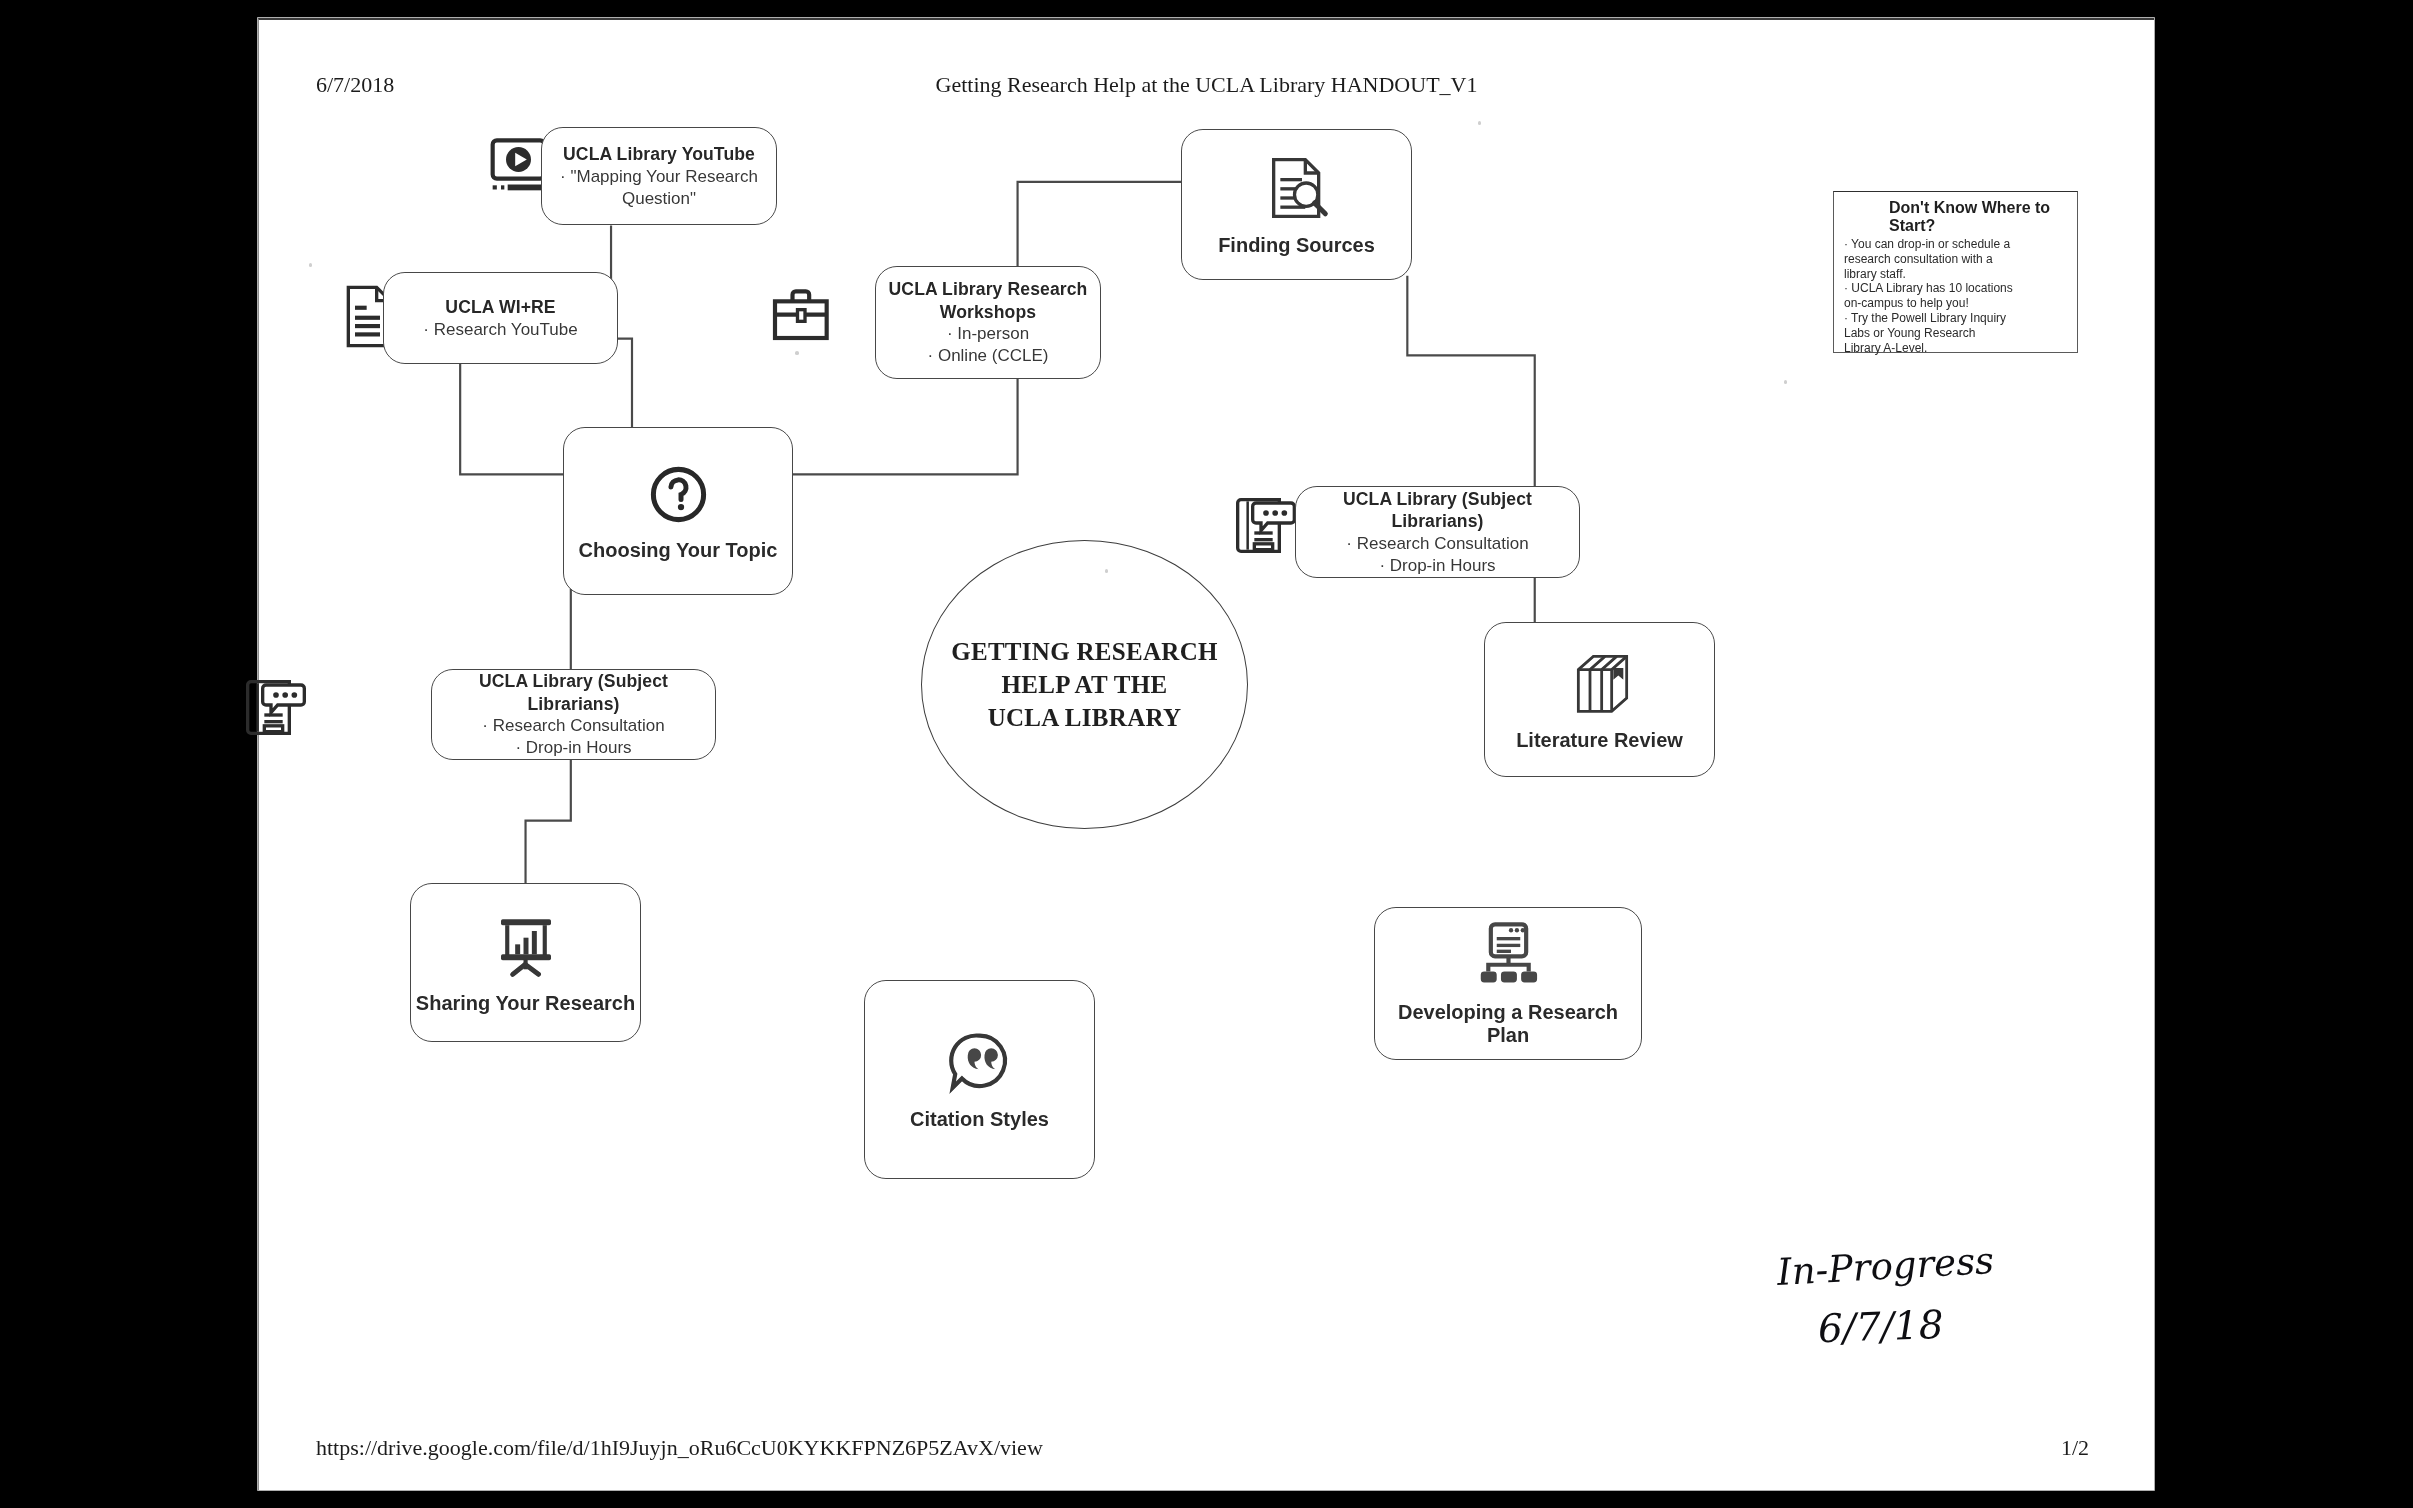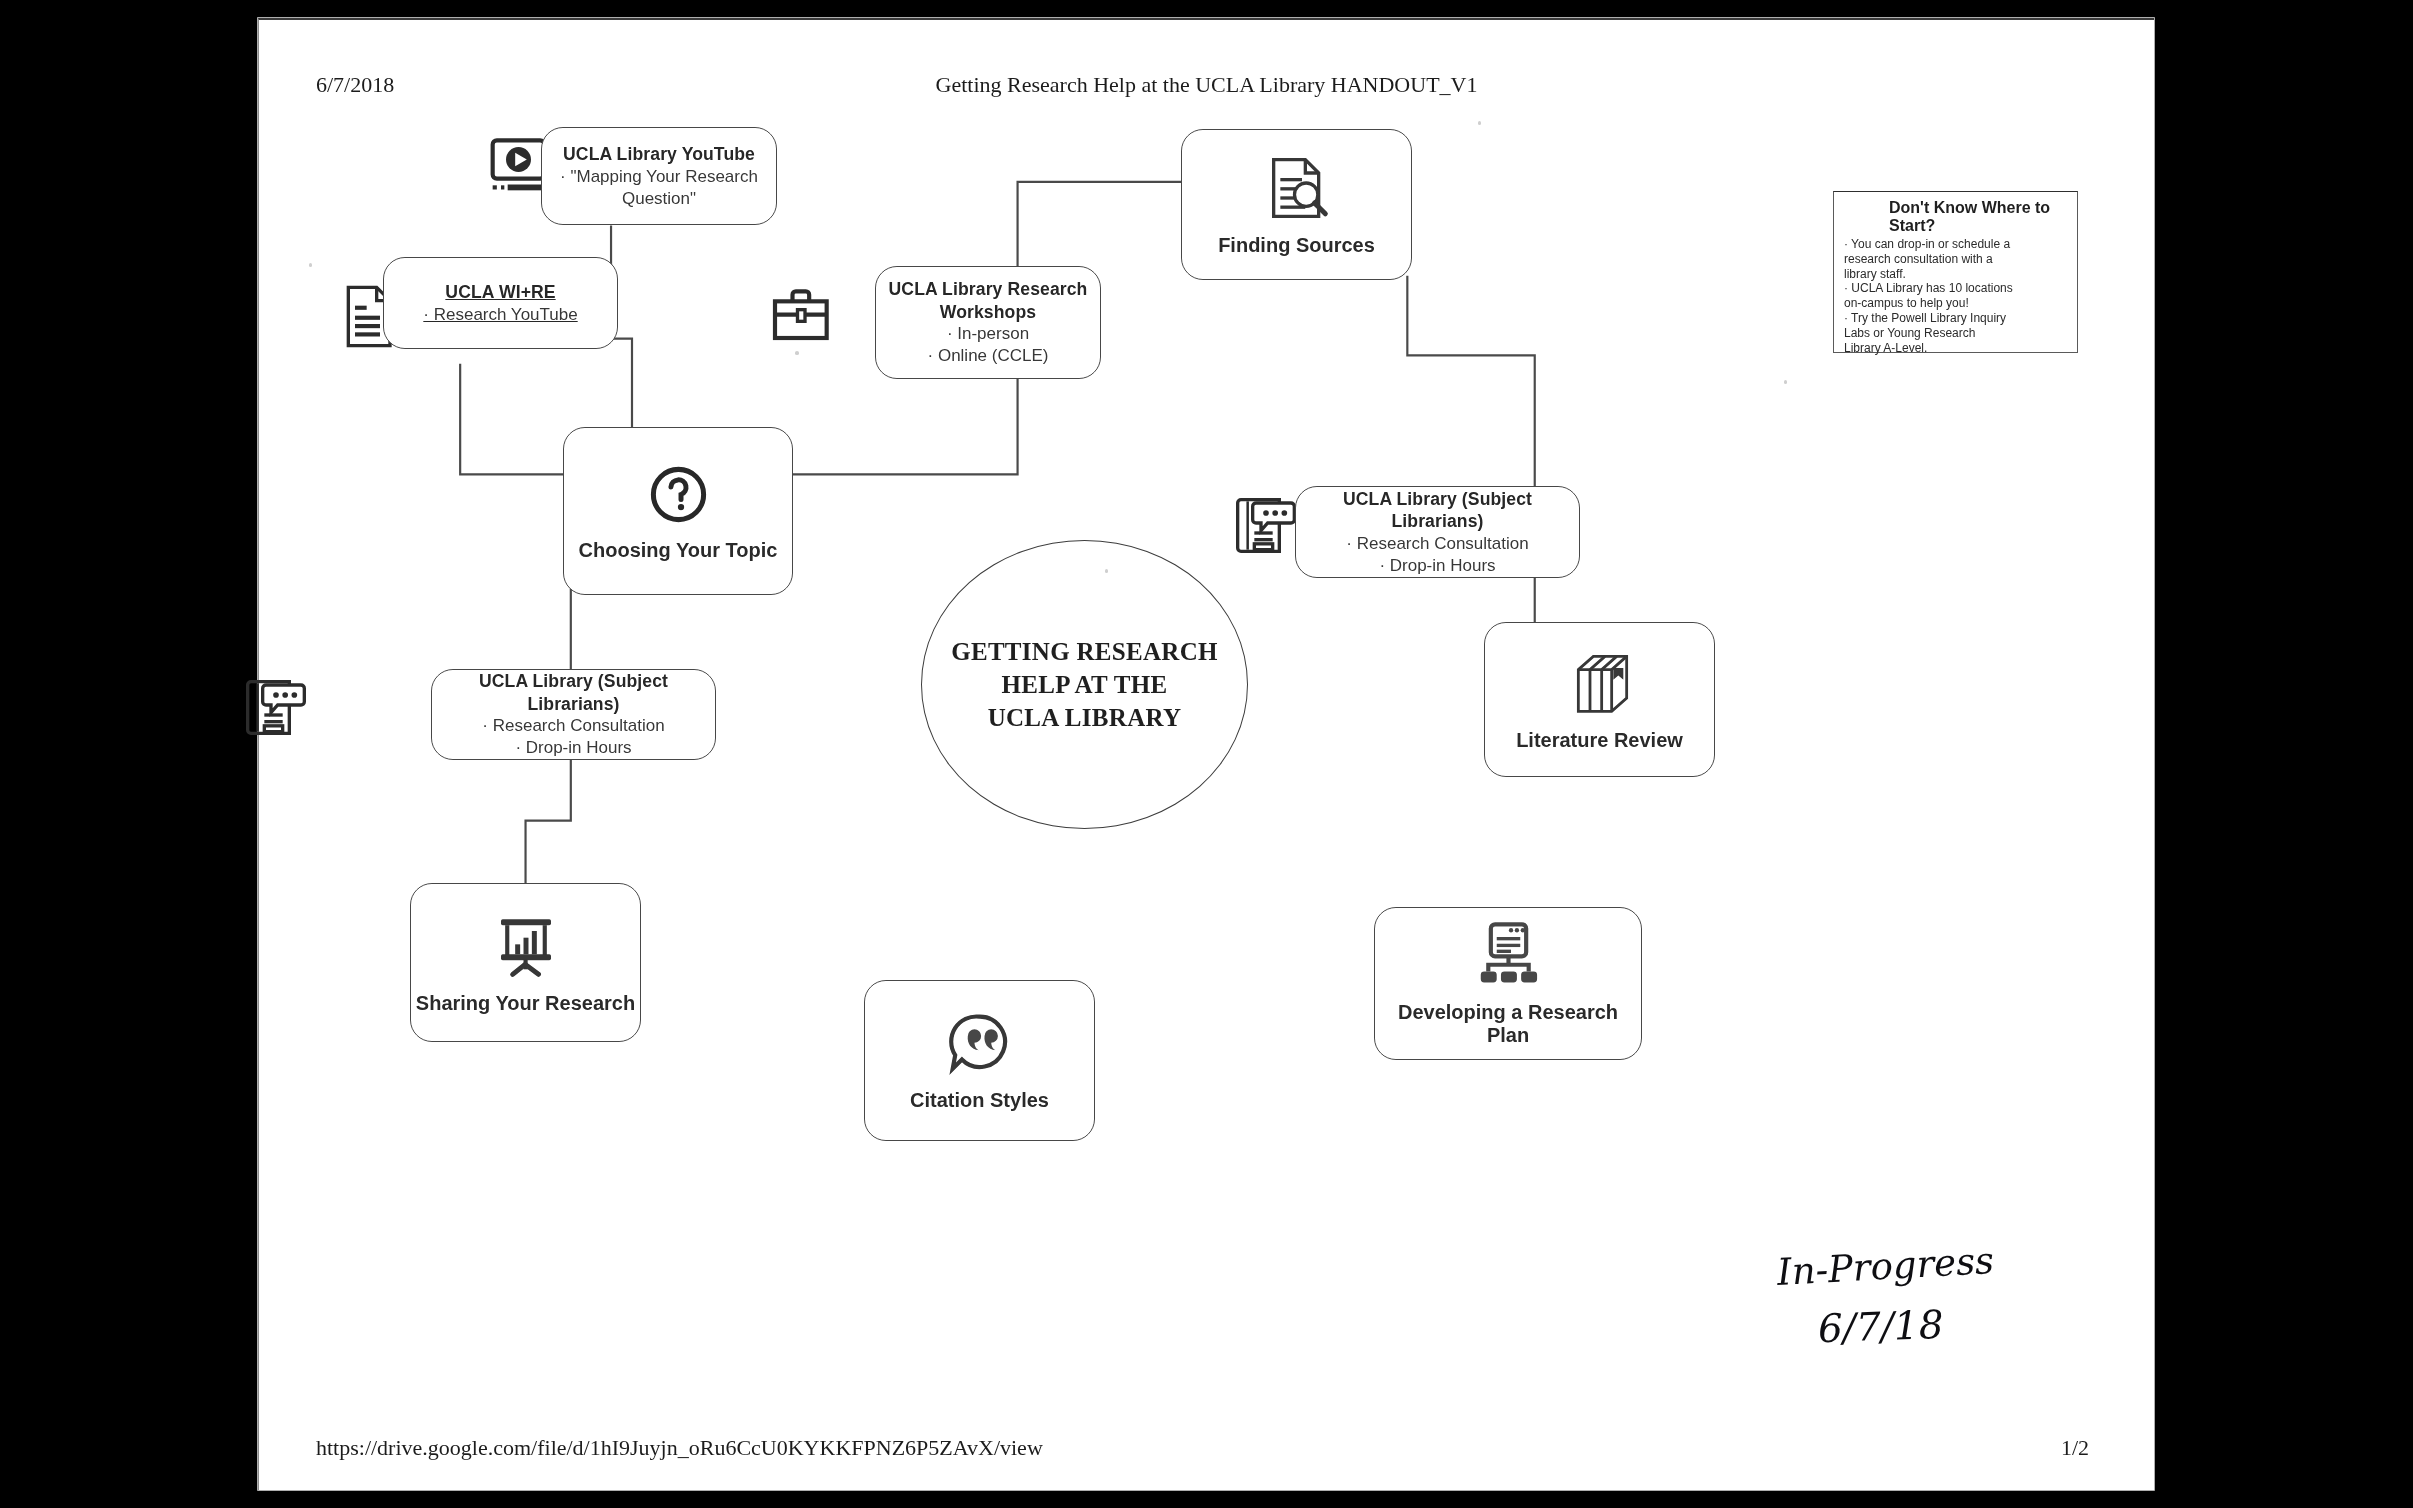--- a/index.html
+++ b/index.html
@@ -210,21 +210,21 @@
           <rect x="24" y="61" width="22" height="7" fill="none" stroke="#2c2c2c" stroke-width="4"></rect>
         </svg>
       </div>
 
       <div class="node" style="left:282px; top:107px; width:236px; height:98px;">
         <div class="title">UCLA Library YouTube</div>
         <div class="sub">· "Mapping Your Research</div>
         <div class="sub">Question"</div>
       </div>
 
-      <div class="node" style="left:124px; top:237px; width:235px; height:92px;text-decoration:underline;">
+      <div class="node" style="left:124px; top:252px; width:235px; height:92px;">
         <div class="title">UCLA WI+RE</div>
         <div class="sub">· Research YouTube</div>
       </div>
 
       <div class="node" style="left:616px; top:246px; width:226px; height:113px;">
         <div class="title">UCLA Library Research</div>
         <div class="title">Workshops</div>
         <div class="sub">· In-person</div>
         <div class="sub">· Online (CCLE)</div>
       </div>
@@ -292,21 +292,21 @@
             <path d="M16 26 L56 26 L56 76" fill="none" stroke="#3a3a3a" stroke-width="3.4"></path>
             <path d="M56 26 L74 10" fill="none" stroke="#3a3a3a" stroke-width="3.4"></path>
             <path d="M30 26 L30 76 M44 26 L44 76" stroke="#3a3a3a" stroke-width="3.4" fill="none"></path>
             <path d="M30 26 L48 10 M44 26 L62 10" stroke="#3a3a3a" stroke-width="3.4" fill="none"></path>
             <path d="M58 24 L70 24 L70 38 L64 33 L58 38 Z" fill="#3a3a3a"></path>
           </svg>
         </div>
         <div class="caption">Literature Review</div>
       </div>
 
-      <div class="node iconic" style="left:605px; top:960px; width:231px; height:161px;">
+      <div class="node iconic" style="left:605px; top:960px; width:231px; height:199px;">
         <div class="glyph">
           <svg width="67" height="67" viewBox="0 0 80 80">
             <path d="M40 8 a30 30 0 1 1 -21 51 l-11 11 l3 -16 A30 30 0 0 1 40 8 z" fill="none" stroke="#3a3a3a" stroke-width="5"></path>
             <path d="M26 31 a8 8 0 1 1 8 8 c0 4 2 7 5 9 c-9 -1 -14 -8 -13 -17 z" fill="#4a4a4a"></path>
             <path d="M46 31 a8 8 0 1 1 8 8 c0 4 2 7 5 9 c-9 -1 -14 -8 -13 -17 z" fill="#4a4a4a"></path>
           </svg>
         </div>
         <div class="caption">Citation Styles</div>
       </div>
 

